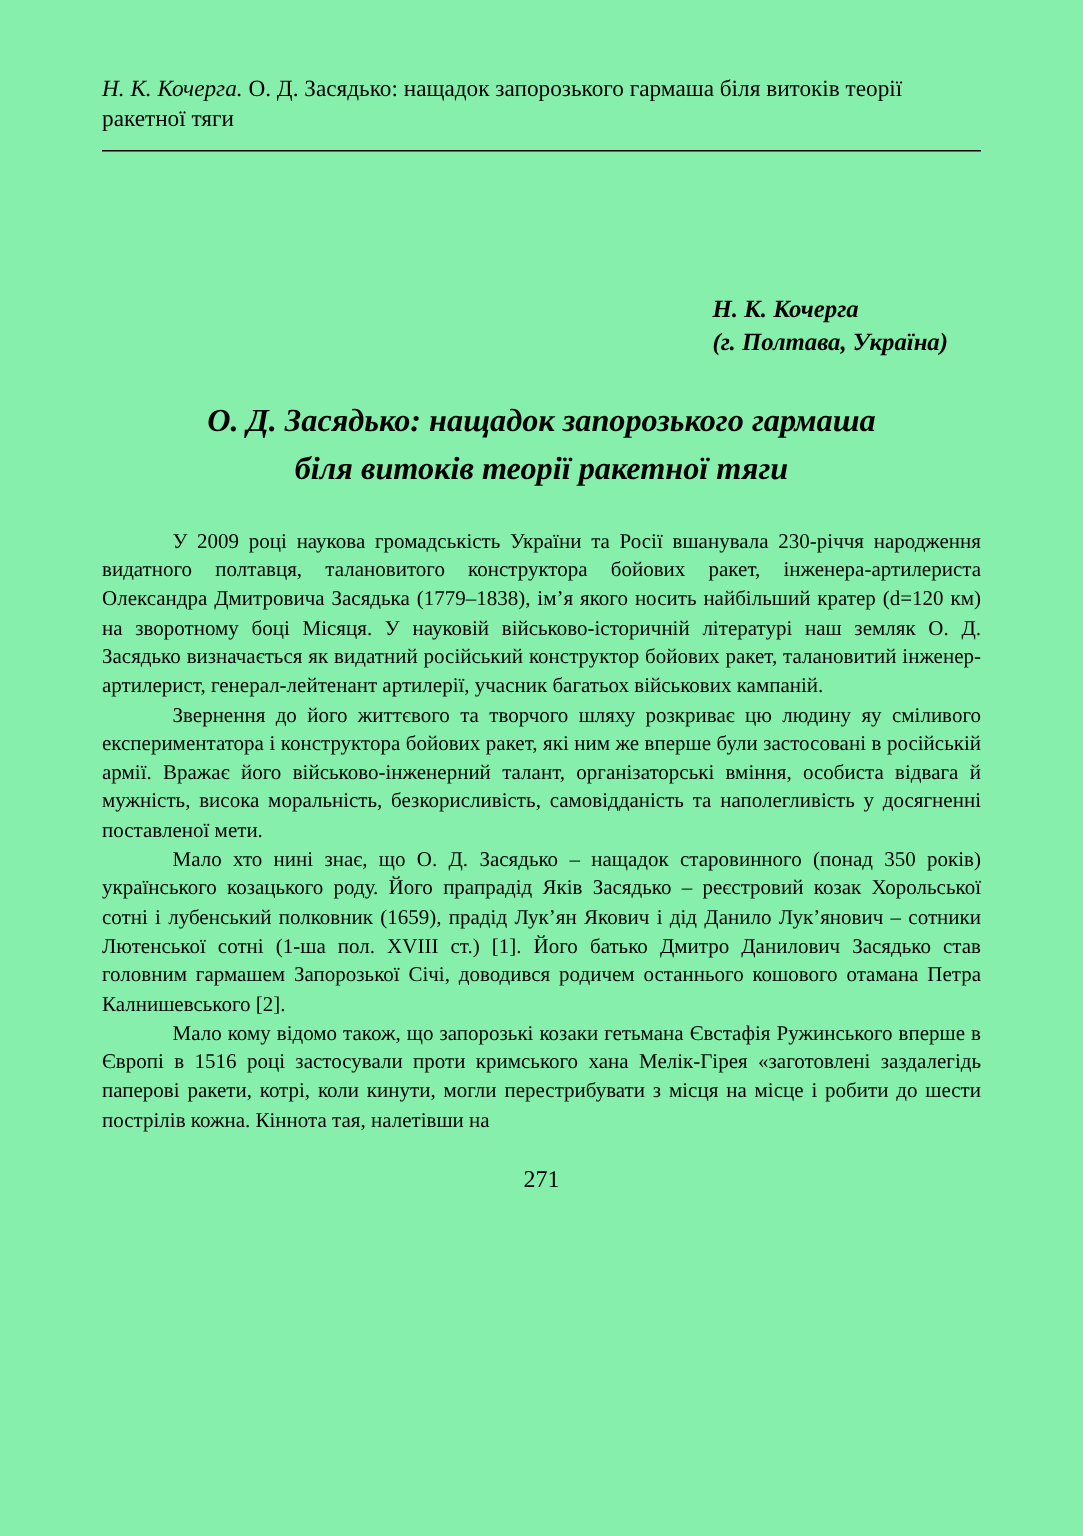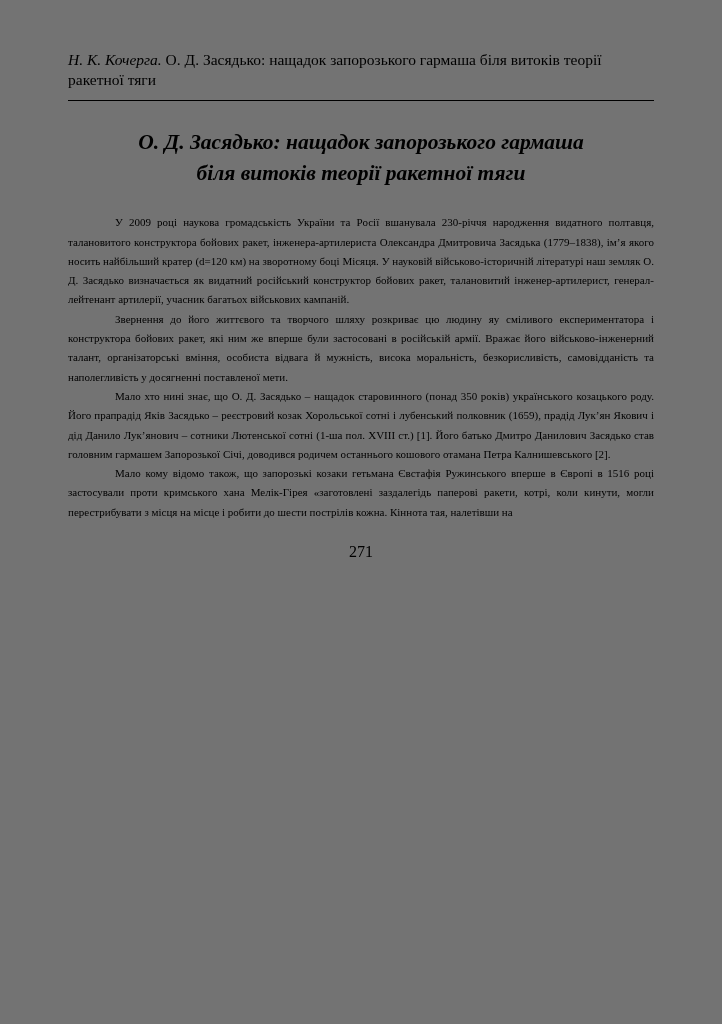--- a/index.html
+++ b/index.html
@@ -5,21 +5,21 @@
   html, body {
     margin: 0;
     padding: 0;
     background: #ffffff;
   }
   .page {
     position: relative;
     width: 722px;
     height: 1024px;
     box-sizing: border-box;
-    background: #737373;
+    background: #86efac;
     color: #000000;
     font-family: "Liberation Serif", serif;
     padding: 50px 68px 0 68px;
     overflow: hidden;
   }
   
   .running-header {
     font-size: 15.5px;
     line-height: 1.32;
     text-align: left;
@@ -46,21 +46,21 @@
     margin: 26px 0 0 0;
     text-align: center;
     font-weight: bold;
     font-style: italic;
     font-size: 21.5px;
     line-height: 1.45;
   }
   
   .body-text {
     margin-top: 24px;
-    font-size: 11px;
+    font-size: 14px;
     line-height: 19.3px;
     text-align: justify;
   }
   .body-text p {
     margin: 0;
     text-indent: 47px;
   }
   
   .footnote {
     margin-top: 9px;
@@ -83,20 +83,24 @@
 </style>
 </head>
 <body>
 
 <div class="page">
 
   <div class="running-header">
     <span class="hdr-author">Н. К. Кочерга.</span><span> О. Д. Засядько: нащадок запорозького гармаша біля витоків теорії ракетної тяги</span>
   </div>
 
+  <div class="byline">
+    <div>Н. К. Кочерга</div>
+    <div>(г. Полтава, Україна)</div>
+  </div>
 
   <h1 class="article-title">
     <span>О. Д. Засядько: нащадок запорозького гармаша</span><br>
     <span>біля витоків теорії ракетної тяги</span>
   </h1>
 
   <div class="body-text">
     <p>У 2009 році наукова громадськість України та Росії вшанувала 230-річчя народження видатного полтавця, талановитого конструктора бойових ракет, інженера-артилериста Олександра Дмитровича Засядька (1779–1838), ім’я якого носить найбільший кратер (d=120 км) на зворотному боці Місяця. У науковій військово-історичній літературі наш земляк О. Д. Засядько визначається як видатний російський конструктор бойових ракет, талановитий інженер-артилерист, генерал-лейтенант артилерії, учасник багатьох військових кампаній.</p>
     <p>Звернення до його життєвого та творчого шляху розкриває цю людину яу сміливого експериментатора і конструктора бойових ракет, які ним же вперше були застосовані в російській армії. Вражає його військово-інженерний талант, організаторські вміння, особиста відвага й мужність, висока моральність, безкорисливість, самовідданість та наполегливість у досягненні поставленої мети.</p>
     <p>Мало хто нині знає, що О. Д. Засядько – нащадок старовинного (понад 350 років) українського козацького роду. Його прапрадід Яків Засядько – реєстровий козак Хорольської сотні і лубенський полковник (1659), прадід Лук’ян Якович і дід Данило Лук’янович – сотники Лютенської сотні (1-ша пол. XVIII ст.) [1]. Його батько Дмитро Данилович Засядько став головним гармашем Запорозької Січі, доводився родичем останнього кошового отамана Петра Калнишевського [2].</p>

